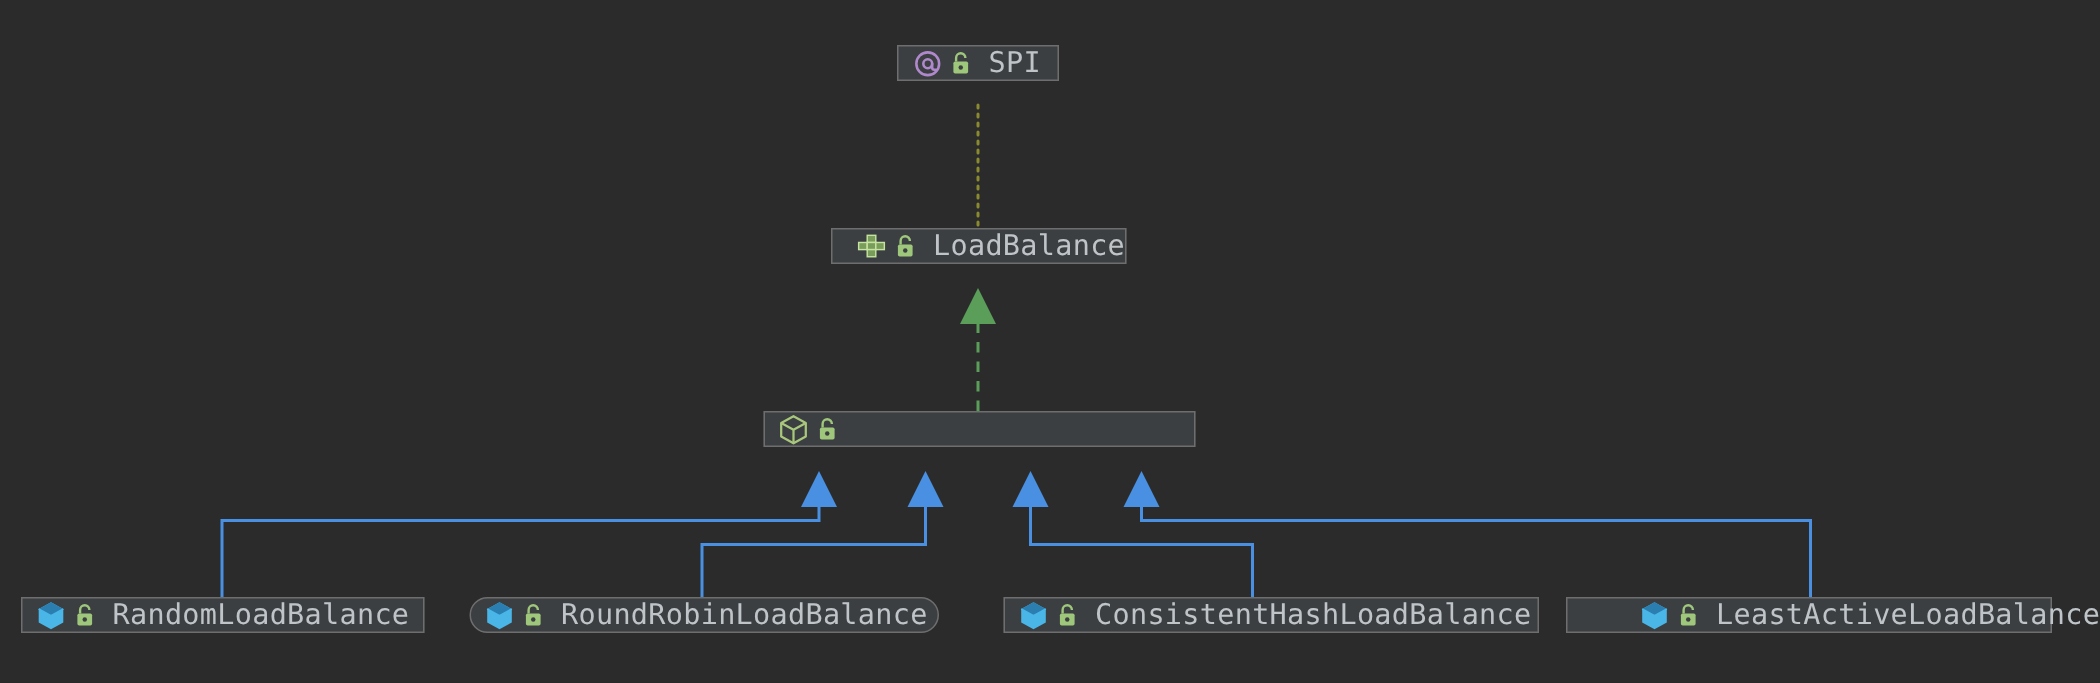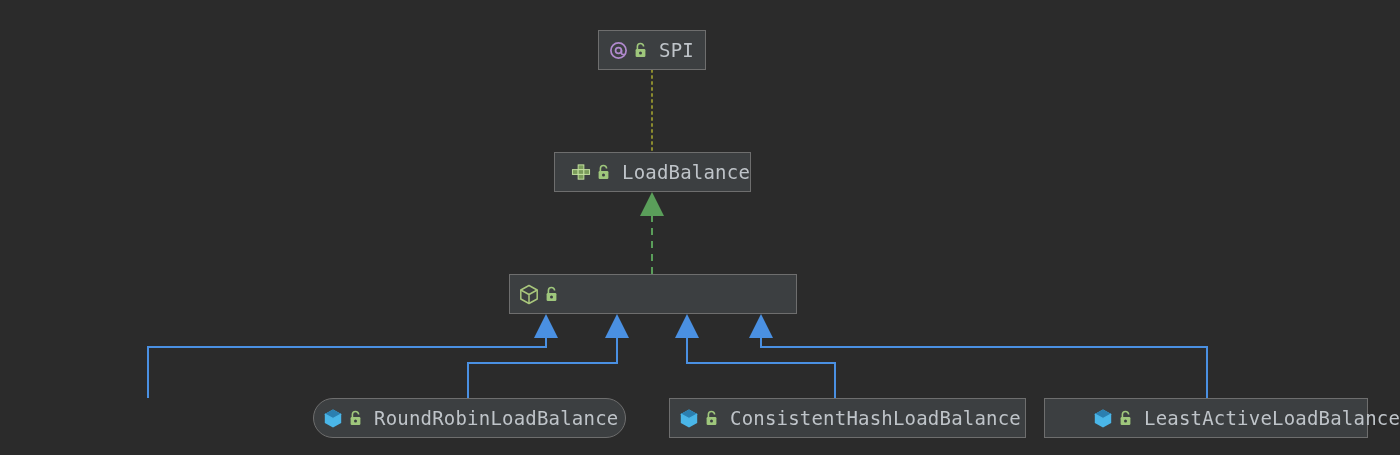--- a/index.html
+++ b/index.html
@@ -24,21 +24,21 @@
     height: 455px;
     pointer-events: none;
   }
   .node {
     position: absolute;
     box-sizing: border-box;
     display: flex;
     align-items: center;
     background: #3c3f41;
     border: 1px solid #6e6e6e;
-    height: 40px;
+    height: 24px;
     padding: 0 11px 0 9px;
     white-space: nowrap;
   }
   .node .icon {
     display: inline-flex;
     align-items: center;
     justify-content: center;
     width: 20px;
     height: 20px;
     flex: 0 0 auto;
@@ -146,20 +146,37 @@
     </span>
     <span class="lock">
       <svg width="13" height="17" viewBox="0 0 13 17">
         <path d="M3.4 7 V4.6 a3.1 3.1 0 0 1 6.2 0" fill="none" stroke="#9fc77c" stroke-width="1.6"></path>
         <rect x="1.6" y="7" width="9.8" height="8" rx="1.2" fill="#9fc77c"></rect>
         <circle cx="6.5" cy="11" r="1.5" fill="#3c3f41"></circle>
       </svg>
     </span>
   </div>
 
+  <div class="node" id="node-randomloadbalance" style="left:14px; top:398px; width:269px;">
+    <span class="icon">
+      <svg width="20" height="21" viewBox="0 0 20 21">
+        <path d="M10 1.5 L18.2 6 V15 L10 19.5 L1.8 15 V6 Z" fill="#4ab6e8"></path>
+        <path d="M10 10.5 L18.2 6 L10 1.5 L1.8 6 Z" fill="#2b7fb0"></path>
+        <path d="M1.8 6 L10 10.5 L18.2 6" fill="none" stroke="#4ab6e8" stroke-width="1.2"></path>
+      </svg>
+    </span>
+    <span class="lock">
+      <svg width="13" height="17" viewBox="0 0 13 17">
+        <path d="M3.4 7 V4.6 a3.1 3.1 0 0 1 6.2 0" fill="none" stroke="#9fc77c" stroke-width="1.6"></path>
+        <rect x="1.6" y="7" width="9.8" height="8" rx="1.2" fill="#9fc77c"></rect>
+        <circle cx="6.5" cy="11" r="1.5" fill="#3c3f41"></circle>
+      </svg>
+    </span>
+    <span class="label">RandomLoadBalance</span>
+  </div>
 
   <div class="node" id="node-roundrobinloadbalance" style="left:313px; top:398px; width:313px;border-radius:20px;">
     <span class="icon">
       <svg width="20" height="21" viewBox="0 0 20 21">
         <path d="M10 1.5 L18.2 6 V15 L10 19.5 L1.8 15 V6 Z" fill="#4ab6e8"></path>
         <path d="M10 10.5 L18.2 6 L10 1.5 L1.8 6 Z" fill="#2b7fb0"></path>
         <path d="M1.8 6 L10 10.5 L18.2 6" fill="none" stroke="#4ab6e8" stroke-width="1.2"></path>
       </svg>
     </span>
     <span class="lock">

